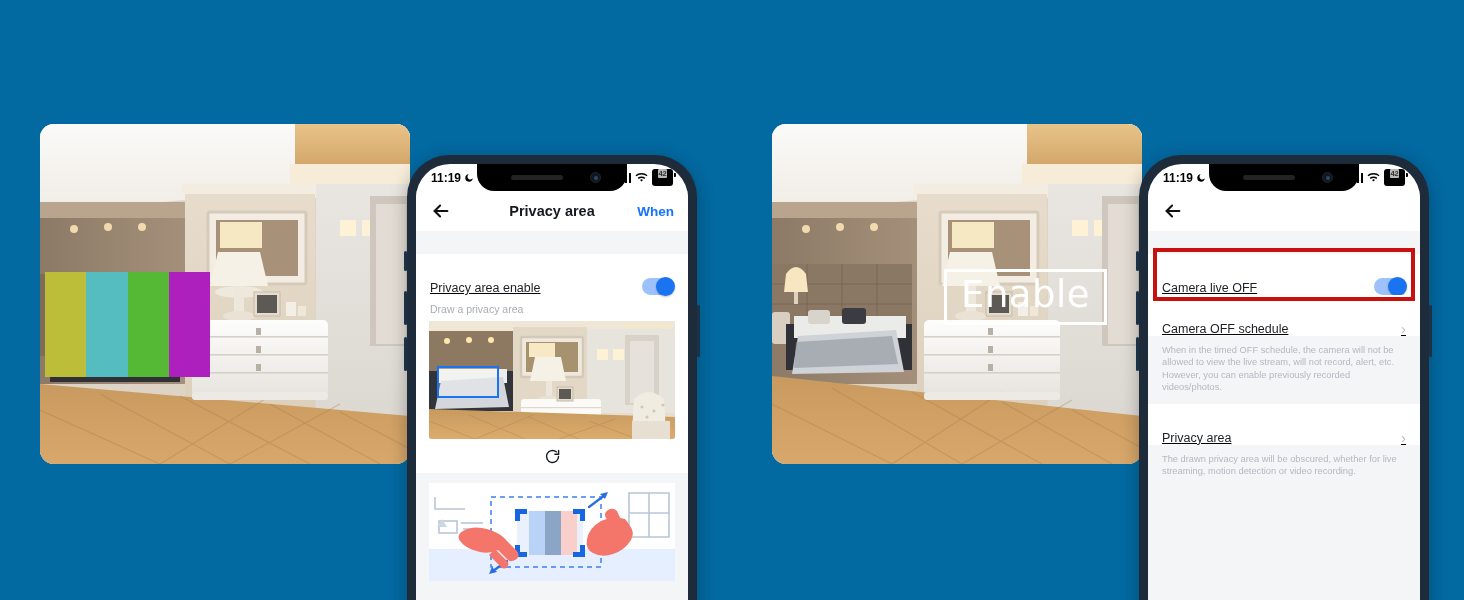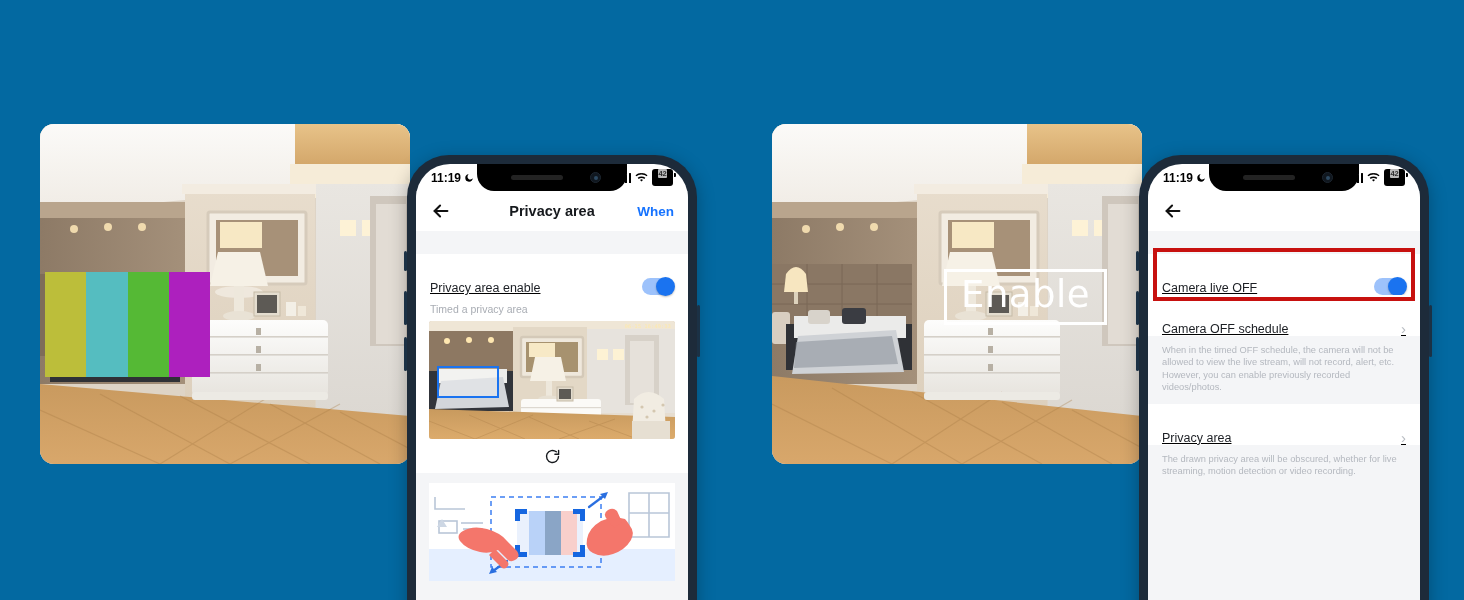--- a/index.html
+++ b/index.html
@@ -356,21 +356,21 @@
 
           <div class="gap-tall"></div>
 
           <div class="row">
             <span class="row-label">Privacy area enable</span>
             <span class="toggle">
               <span class="knob"></span>
             </span>
           </div>
 
-          <div class="sublabel">Timed a privacy area</div>
+          <div class="sublabel">Draw a privacy area</div>
 
           <div class="preview">
             <div class="preview-inner">
               <svg viewBox="0 0 246 118" preserveAspectRatio="none" aria-hidden="true">
                 <defs>
                   <linearGradient id="p_floor" x1="0" y1="0" x2="0" y2="1">
                     <stop offset="0" stop-color="#c89a5e"></stop>
                       <stop offset="1" stop-color="#dcab6c"></stop>
                   </linearGradient>
                 </defs>

